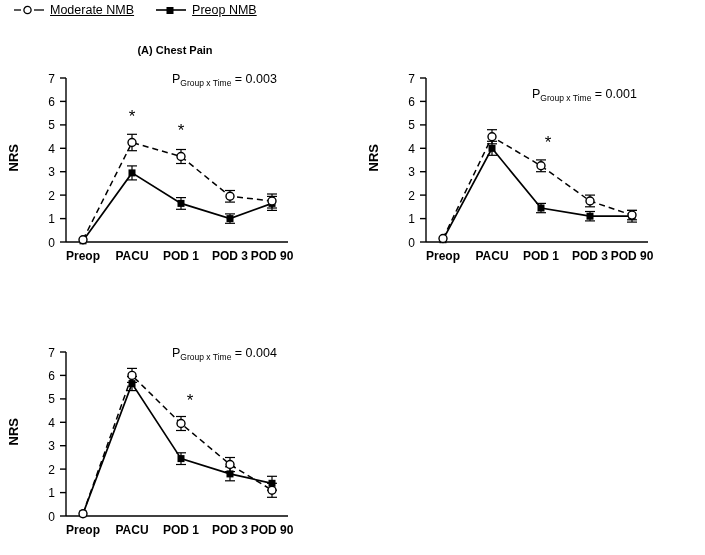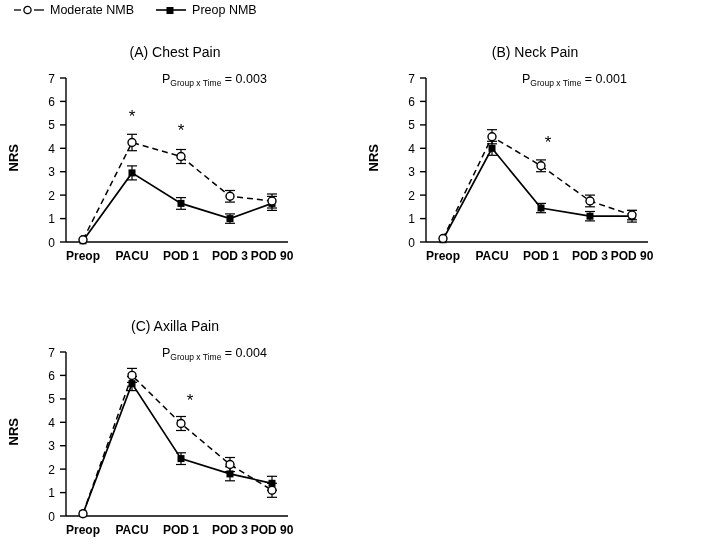--- a/index.html
+++ b/index.html
@@ -22,38 +22,39 @@
     display: flex;
     align-items: center;
     gap: 22px;
     font-size: 12.5px;
   }
   .legend-item {
     display: flex;
     align-items: center;
     gap: 6px;
   }
-  .legend-label { line-height: 1; }
+  .legend-label { line-height: 1; text-decoration: underline; }
 
   .panel {
     position: absolute;
   }
   .panel-title {
     position: absolute;
     left: 0;
     top: 0;
     width: 100%;
     text-align: center;
-    font-size: 14px;
-    font-weight: normal;
+    font-size: 11px;
+    font-weight: bold;
   }
   .pval {
     position: absolute;
     font-size: 12.5px;
     white-space: nowrap;
+    margin-left: 10px;
   }
   .pval sub {
     font-size: 8.5px;
     vertical-align: baseline;
     position: relative;
     top: 2.5px;
   }
   .axis-label {
     position: absolute;
     font-size: 13px;
@@ -190,22 +191,21 @@
       <circle cx="220" cy="152.3" r="4"></circle>
       <circle cx="262" cy="157.0" r="4"></circle>
     </g>
 
     <text class="star" x="122" y="78" text-anchor="middle">*</text>
     <text class="star" x="171" y="92" text-anchor="middle">*</text>
   </svg>
 </div>
 
 <div class="panel" style="left:370px; top:44px; width:330px; height:240px;">
-  <div class="panel-title">(B) Neck Pain</div>
-  <div class="pval" style="left:152px; top:28px;">
+  <div class="pval" style="left:152px; top:43px;">
     <span>P</span><sub>Group x Time</sub><span> = 0.001</span>
   </div>
   <div class="axis-label ylab" style="left:-4px; top:100px;">NRS</div>
   <svg width="330" height="240" viewBox="0 0 330 240">
     <line x1="56" y1="34" x2="56" y2="198" stroke="#000" stroke-width="1.4"></line>
     <line x1="56" y1="198" x2="278" y2="198" stroke="#000" stroke-width="1.4"></line>
     <g stroke="#000" stroke-width="1.4">
       <line x1="50" y1="198" x2="56" y2="198"></line>
       <line x1="50" y1="174.6" x2="56" y2="174.6"></line>
       <line x1="50" y1="151.1" x2="56" y2="151.1"></line>
@@ -274,21 +274,20 @@
       <circle cx="122" cy="92.7" r="4"></circle>
       <circle cx="171" cy="121.8" r="4"></circle>
       <circle cx="220" cy="157.0" r="4"></circle>
       <circle cx="262" cy="171.1" r="4"></circle>
     </g>
     <text class="star" x="178" y="104" text-anchor="middle">*</text>
   </svg>
 </div>
 
 <div class="panel" style="left:10px; top:318px; width:330px; height:240px;">
-  <div class="panel-title">(C) Axilla Pain</div>
   <div class="pval" style="left:152px; top:28px;">
     <span>P</span><sub>Group x Time</sub><span> = 0.004</span>
   </div>
   <div class="axis-label ylab" style="left:-4px; top:100px;">NRS</div>
   <svg width="330" height="240" viewBox="0 0 330 240">
     <line x1="56" y1="34" x2="56" y2="198" stroke="#000" stroke-width="1.4"></line>
     <line x1="56" y1="198" x2="278" y2="198" stroke="#000" stroke-width="1.4"></line>
     <g stroke="#000" stroke-width="1.4">
       <line x1="50" y1="198" x2="56" y2="198"></line>
       <line x1="50" y1="174.6" x2="56" y2="174.6"></line>

